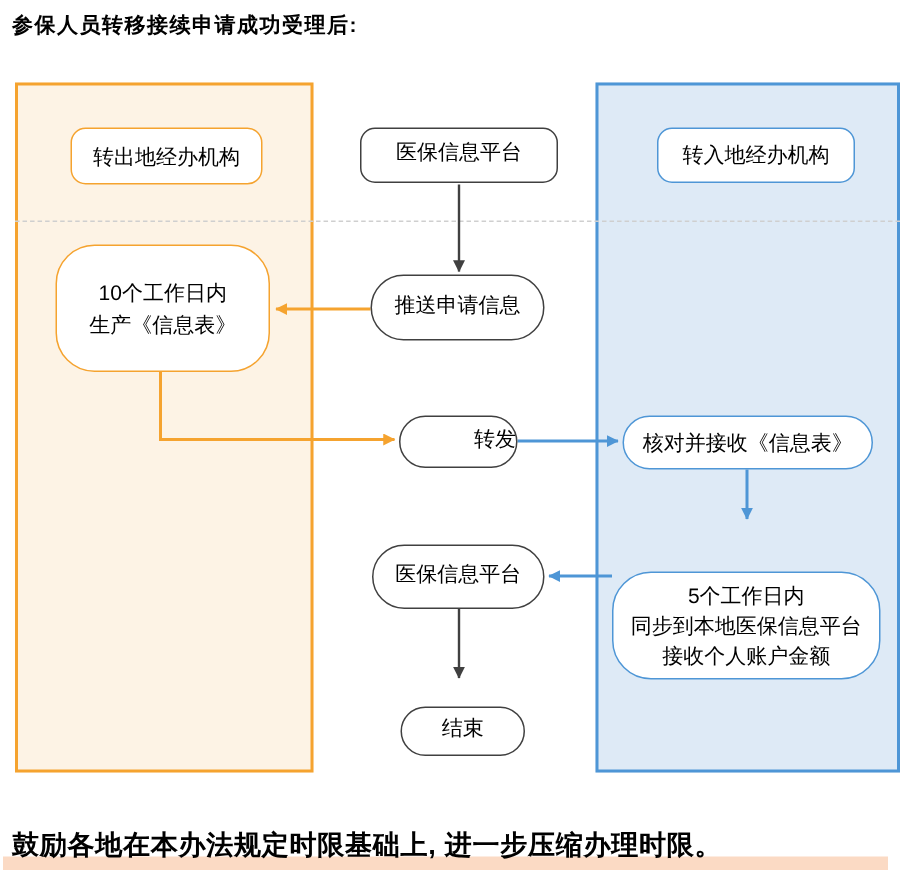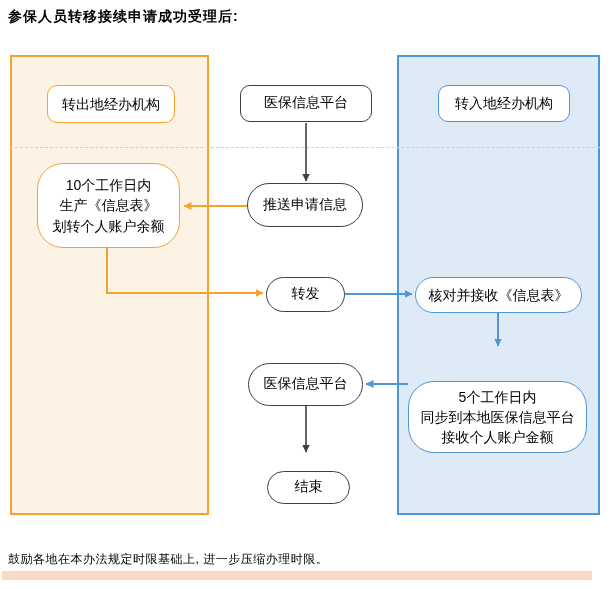--- a/index.html
+++ b/index.html
@@ -26,31 +26,31 @@
   .b-dark{border:1.5px solid #404040;font-family:Liberation Serif, serif;}
   .b-orange{border:1.5px solid #F5A32F;}
   .b-blue{border:1.5px solid #4E96D6;}
   .rounded{border-radius:10px;}
   .stadium{border-radius:17px;margin-top:16px;}
   .n-out-header{left:47px;top:85px;width:128px;height:38px;}
   .n-platform{left:240px;top:85px;width:132px;height:37px;}
   .n-in-header{left:438px;top:85px;width:132px;height:37px;}
   .n-produce{left:37px;top:163px;width:143px;height:85px;}
   .n-push{left:247px;top:183px;width:116px;height:44px;align-items:center;}
-  .n-forward{left:266px;top:277px;width:79px;height:35px;}
+  .n-forward{left:266px;top:277px;width:79px;height:35px;align-items:flex-end;}
   .n-check{left:415px;top:277px;width:167px;height:36px;text-align:right;}
   .n-sync{left:408px;top:349px;width:179px;height:72px;margin-top:32px;}
   .n-receive{left:248px;top:363px;width:115px;height:43px;}
   .n-end{left:267px;top:455px;width:83px;height:33px;}
   .connectors{position:absolute;left:0;top:0;width:612px;height:589px;pointer-events:none;}
   .footer-highlight{
     position:absolute;left:2px;top:571px;width:590px;height:9px;background:#FBDAC4;
   }
   .footer-text{
-    position:absolute;left:8px;top:551px;font-size:12px;font-weight:normal;
+    position:absolute;left:8px;top:551px;font-size:18px;font-weight:bold;
     letter-spacing:0.5px;white-space:nowrap;z-index:2;
   }
 </style>
 </head>
 <body>
 
 <div class="canvas">
 
   <div class="title">参保人员转移接续申请成功受理后:</div>
 
@@ -88,21 +88,20 @@
     <span>医保信息平台</span>
   </div>
 
   <div class="node rounded b-blue n-in-header">
     <span>转入地经办机构</span>
   </div>
 
   <div class="node b-orange n-produce">
     <div>10个工作日内</div>
     <div>生产《信息表》</div>
-    <div>划转个人账户余额</div>
   </div>
 
   <div class="node b-dark n-push">
     <span>推送申请信息</span>
   </div>
 
   <div class="node b-dark n-forward">
     <span>转发</span>
   </div>
 

